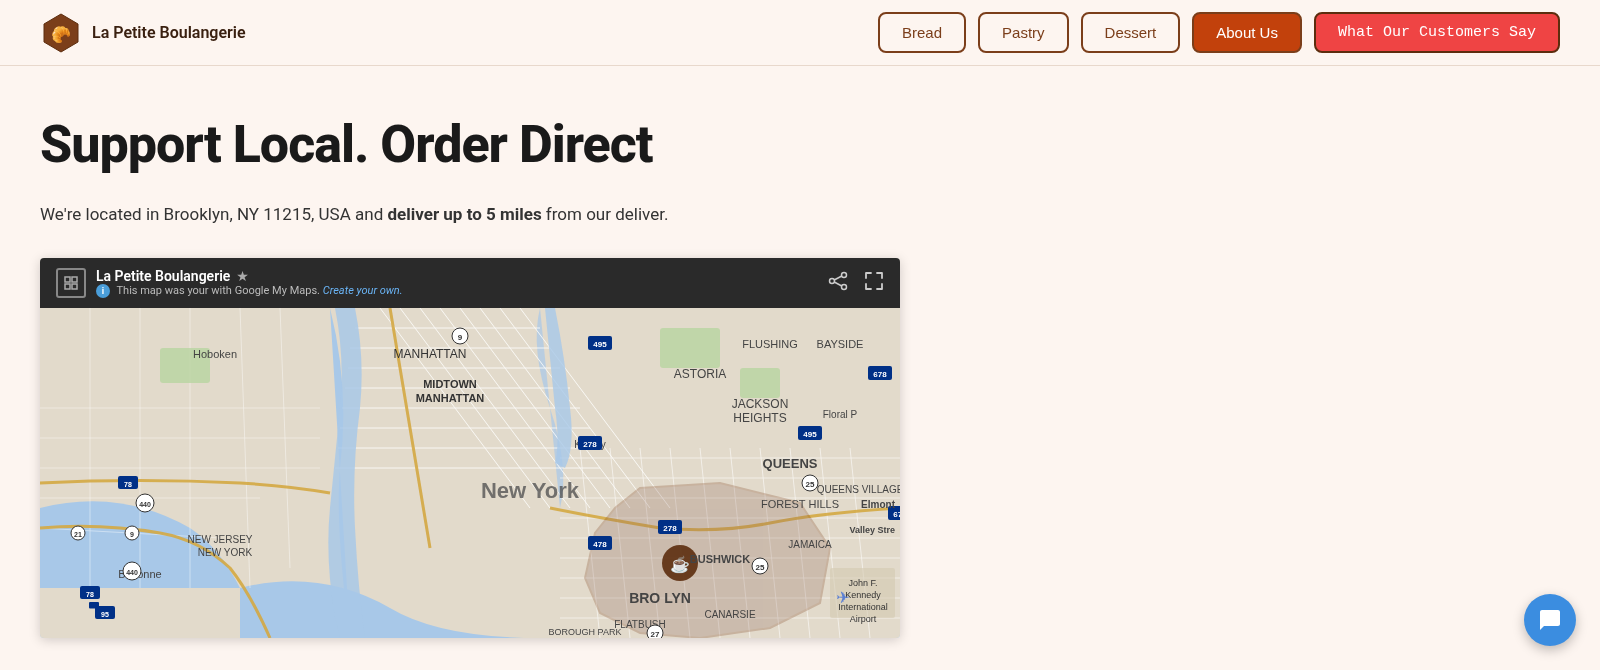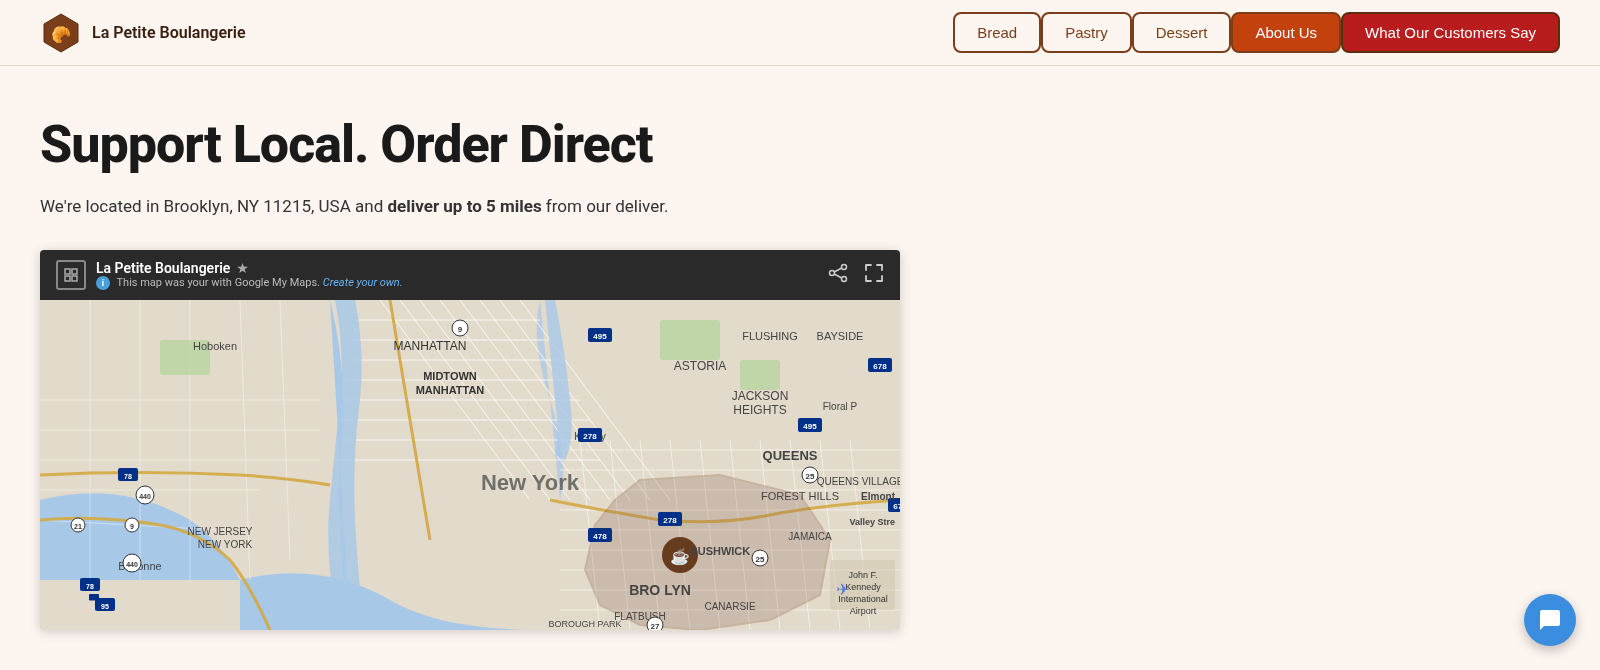--- a/index.html
+++ b/index.html
@@ -31,55 +31,57 @@
       height: 42px;
     }
     .brand-name {
       font-size: 16px;
       font-weight: 600;
       color: #3a2010;
     }
     .nav-links {
       display: flex;
       align-items: center;
+      gap: 12px;
     }
     .nav-btn {
       padding: 10px 22px;
       border-radius: 8px;
       font-size: 15px;
       font-weight: 500;
       cursor: pointer;
       border: 2px solid #7b3e1a;
       background: transparent;
       color: #7b3e1a;
       transition: background 0.2s;
     }
     .nav-btn.active {
       background-color: #c2410c;
       color: #fff;
       border-color: #7b3e1a;
     }
     .nav-btn.dark-active {
-      background-color: #b91c1c;
+      background-color: #ef4444;
       color: #fff;
       border-color: #5c2d0e;
+      font-family: Liberation Mono, monospace;
     }
 
     
     .main {
       padding: 50px 40px 20px 40px;
       max-width: 1200px;
     }
     .headline {
       font-size: 52px;
       font-weight: 800;
       color: #1a1a1a;
       letter-spacing: -1px;
       line-height: 1.1;
-      margin-bottom: 20px;
+      margin-bottom: 28px;
     }
     .subtext {
       font-size: 17px;
       color: #333;
       margin-bottom: 30px;
       line-height: 1.6;
     }
     .subtext strong {
       font-weight: 700;
       text-align: right;

